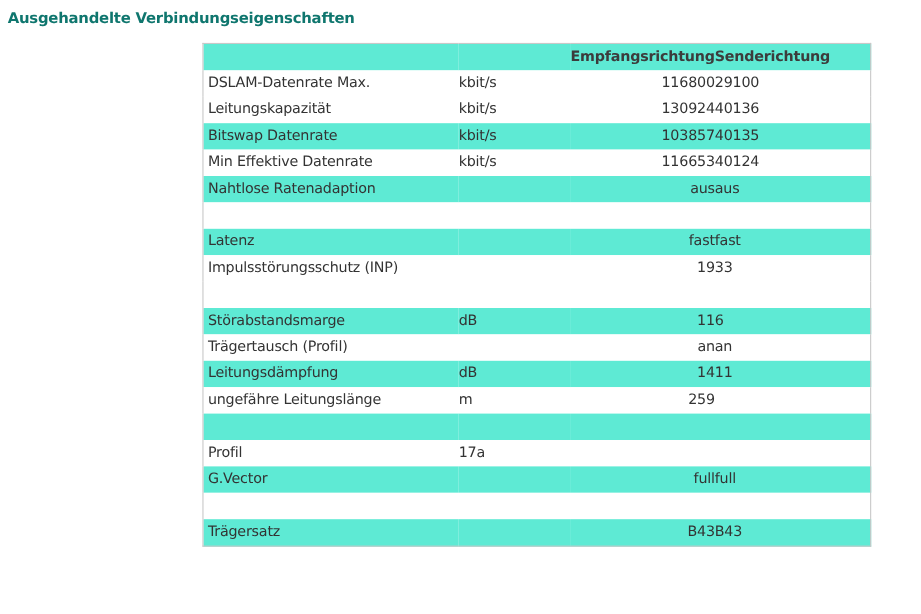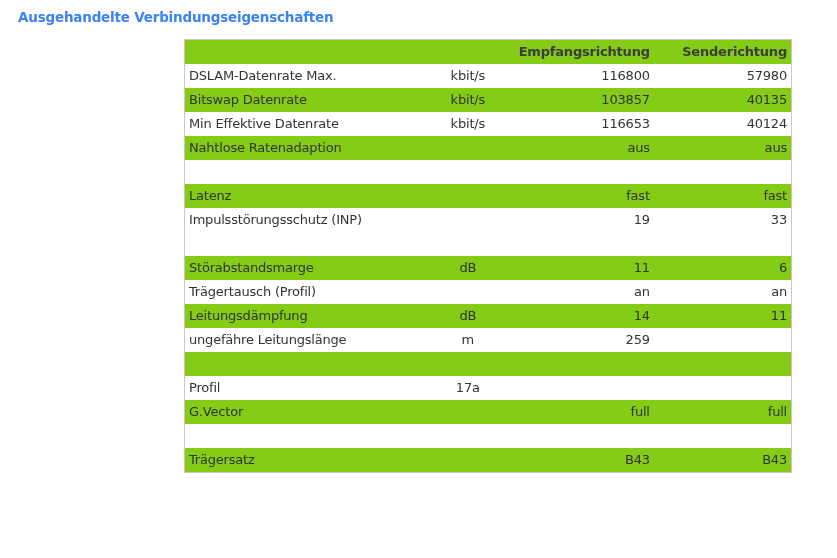--- a/index.html
+++ b/index.html
@@ -2,41 +2,41 @@
 <html><head>
   <meta charset="utf-8">
   <style>
     html, body { margin: 0; padding: 0; background: #ffffff; }
     body {
       width: 837px; height: 558px; overflow: hidden; position: relative;
       font-family: "DejaVu Sans", "Liberation Sans", sans-serif;
       color: #333333;
     }
     .title {
-      position: absolute; left: 18px; top: 9px;
-      font-size: 13.5px; font-weight: bold; color: #3b82f6;
+      position: absolute; left: 7px; top: 9px;
+      font-size: 13.5px; font-weight: bold; color: #0f766e;
       letter-spacing: -0.2px;
     }
     table.props {
       position: absolute; left: 184px; top: 39px;
       width: 608px;
       border-collapse: collapse;
       border: 1px solid #c8c8c8;
       font-size: 13px;
       letter-spacing: -0.2px;
     }
     table.props td, table.props th {
       height: 24px; padding: 0; line-height: 24px; white-space: nowrap;
     }
     table.props th { font-weight: bold; color: #3c3c3c; }
     .c-label { width: 243px; padding-left: 4px !important; text-align: left; }
-    .c-unit  { width: 120px; text-align: center; }
+    .c-unit  { width: 120px; text-align: left; }
     .c-rx    { width: 113px; text-align: right; }
-    .c-tx    { width: 146px; text-align: right; padding-right: 4px !important; }
-    tr.shade { background: #84cc16; }
+    .c-tx    { width: 146px; text-align: left; padding-right: 4px !important; }
+    tr.shade { background: #5eead4; }
     tr.plain { background: #ffffff; }
   </style>
 </head>
 <body>
 
 <div class="title">Ausgehandelte Verbindungseigenschaften</div>
 
 <table class="props">
   <thead>
     <tr class="shade">
@@ -44,21 +44,27 @@
       <th class="c-unit"></th>
       <th class="c-rx">Empfangsrichtung</th>
       <th class="c-tx">Senderichtung</th>
     </tr>
   </thead>
   <tbody>
     <tr class="plain">
         <td class="c-label">DSLAM-Datenrate Max.</td>
         <td class="c-unit">kbit/s</td>
         <td class="c-rx">116800</td>
-        <td class="c-tx">57980</td>
+        <td class="c-tx">29100</td>
+      </tr>
+    <tr class="plain">
+        <td class="c-label">Leitungskapazität</td>
+        <td class="c-unit">kbit/s</td>
+        <td class="c-rx">130924</td>
+        <td class="c-tx">40136</td>
       </tr>
     <tr class="shade">
         <td class="c-label">Bitswap Datenrate</td>
         <td class="c-unit">kbit/s</td>
         <td class="c-rx">103857</td>
         <td class="c-tx">40135</td>
       </tr>
     <tr class="plain">
         <td class="c-label">Min Effektive Datenrate</td>
         <td class="c-unit">kbit/s</td>

